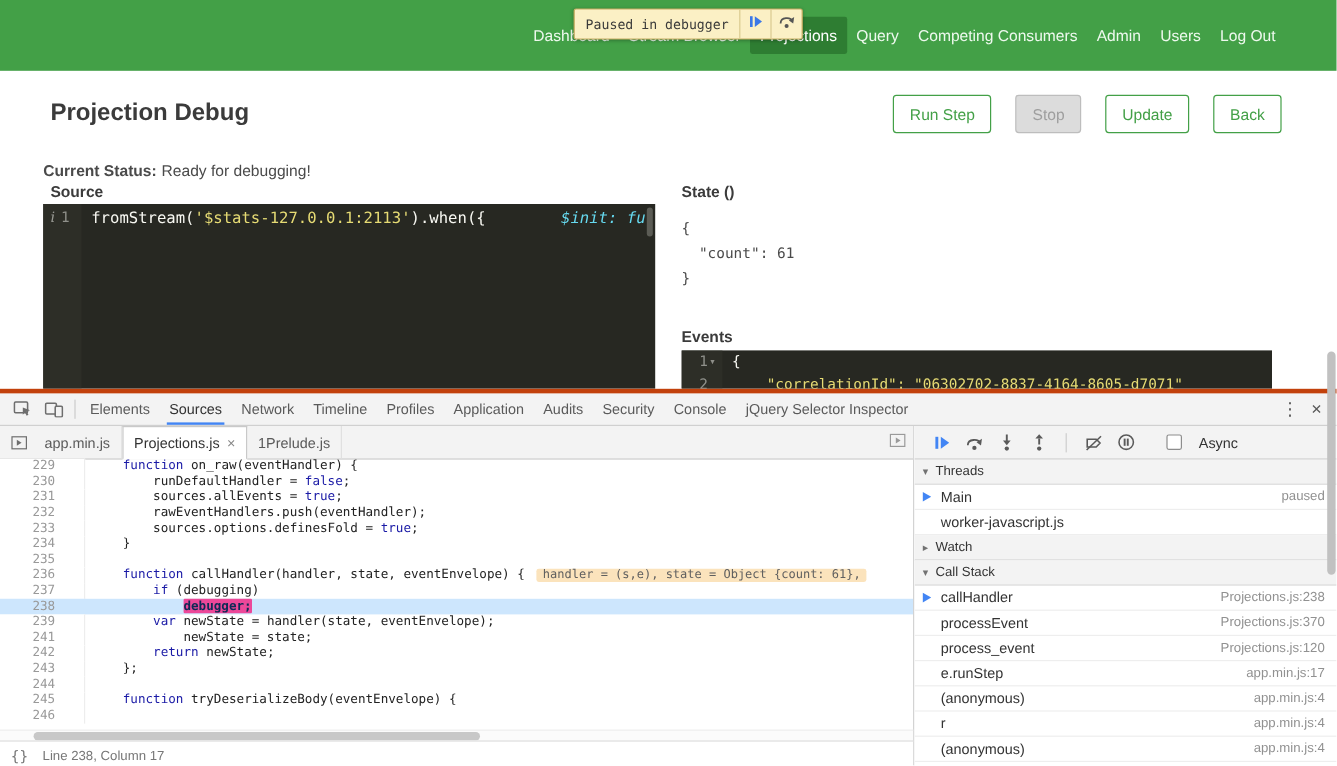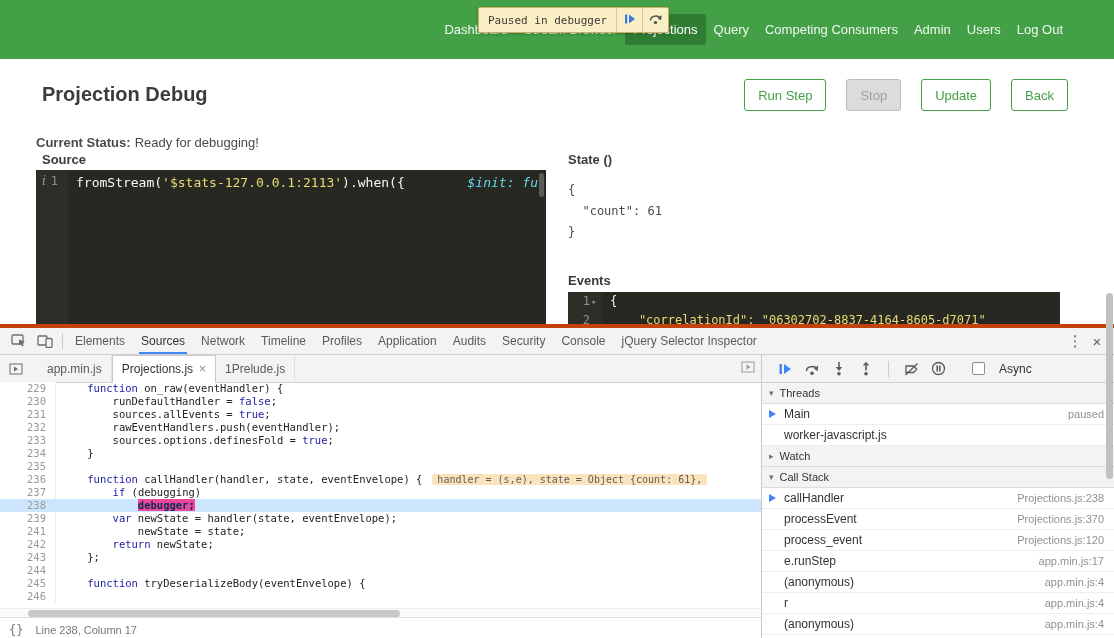--- a/index.html
+++ b/index.html
@@ -69,31 +69,31 @@
              align-items:center;padding:0 6px;box-sizing:border-box;}
   .dt-iconbtn{width:26px;height:22px;display:flex;align-items:center;justify-content:center;}
   .dt-sep{width:1px;height:16px;background:#ccc;margin:0 4px;}
   .dt-tab{padding:0 8px;height:26px;line-height:26px;color:#5a5a5a;position:relative;white-space:nowrap;}
   .dt-tab.active{color:#333;}
   .dt-tab.active::after{content:"";position:absolute;left:6px;right:6px;bottom:0;height:2px;background:#4285f4;}
   .dt-winbtn{color:#5a5a5a;font-size:15px;width:22px;text-align:center;}
   .dt-body{display:flex;height:286px;}
   .dt-left{position:relative;width:762px;border-right:1px solid #c9c9c9;box-sizing:border-box;background:#fff;}
   .file-tabbar{height:27px;background:#f3f3f3;border-bottom:1px solid #d0d0d0;display:flex;
-               align-items:stretch;padding-left:4px;position:relative;gap:10px;}
+               align-items:stretch;padding-left:4px;position:relative;}
   .file-tab{display:flex;align-items:center;gap:6px;padding:0 9px;color:#5a5a5a;border-right:1px solid #e0e0e0;}
   .file-tab.active{background:#fff;color:#333;border:1px solid #c9c9c9;border-bottom:1px solid #fff;margin-bottom:-1px;}
   .tab-close{color:#888;font-size:12px;}
   .nav-toggle{display:flex;align-items:center;padding:0 5px;}
   .preview-toggle{position:absolute;right:6px;top:6px;}
 
   .dt-code{position:absolute;left:0;right:0;top:27px;bottom:23px;overflow:hidden;
            font-family:"DejaVu Sans Mono",monospace;font-size:10.5px;line-height:13px;}
   .code-row{display:flex;height:13px;white-space:pre;}
-  .ln{flex:none;width:46px;text-align:right;padding-right:9px;color:#999;background:#fff;border-right:1px solid #ededed;}
+  .ln{flex:none;width:46px;text-align:right;padding-right:24px;color:#999;background:#fff;border-right:1px solid #ededed;}
   .ct{flex:1 1 auto;min-width:0;padding-left:6px;color:#222;}
   .kw{color:#1a1aa6;}
   .exec-line,.exec-line .ln{background:#cde6fd;border-right-color:transparent;}
   .exec-token{background:#ec4899;color:#0d2a55;border-radius:1px;font-weight:bold;}
   .inline-hint{background:#FBE3BC;color:#5f5f5f;margin-left:10px;padding:0 5px;border-radius:2px;font-size:10px;}
   .hscroll{position:absolute;left:0;right:0;bottom:23px;height:9px;background:#fbfbfb;border-top:1px solid #eee;}
   .hthumb{position:absolute;left:28px;top:1px;width:372px;height:7px;background:#c8c8c8;border-radius:4px;}
   .dt-status{position:absolute;left:0;right:0;bottom:0;height:23px;border-top:1px solid #ddd;background:#fff;
              display:flex;align-items:center;gap:12px;padding-left:9px;font-size:11px;color:#777;}
   .braces{font-family:"DejaVu Sans Mono",monospace;font-size:12px;color:#777;}

